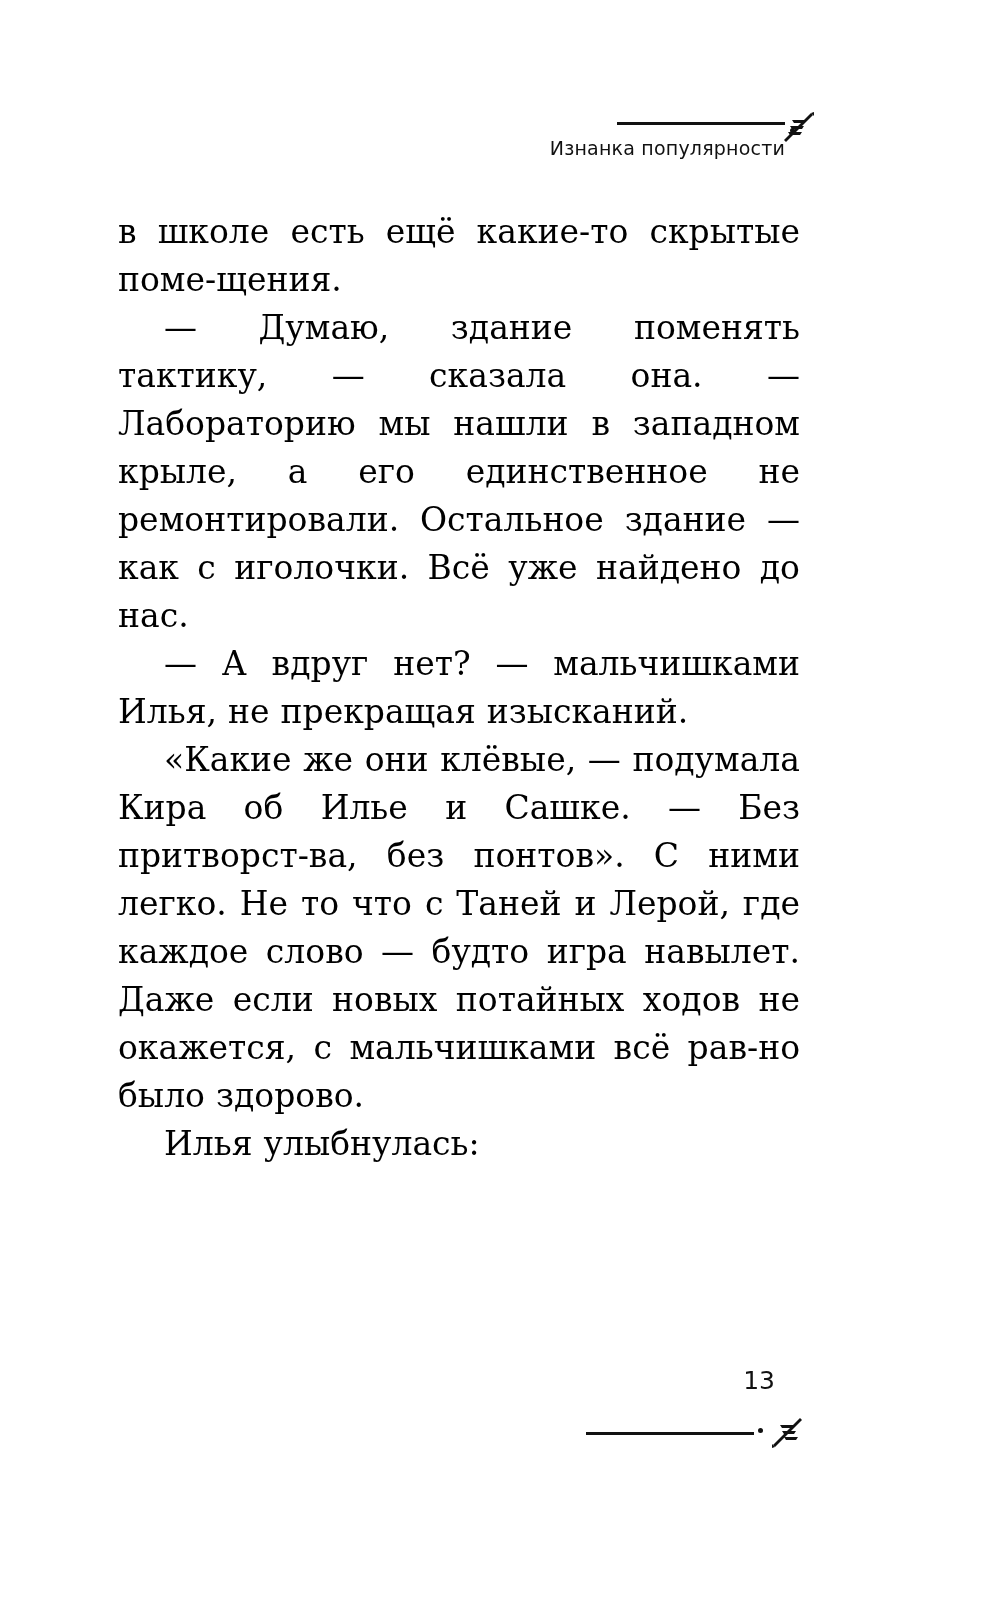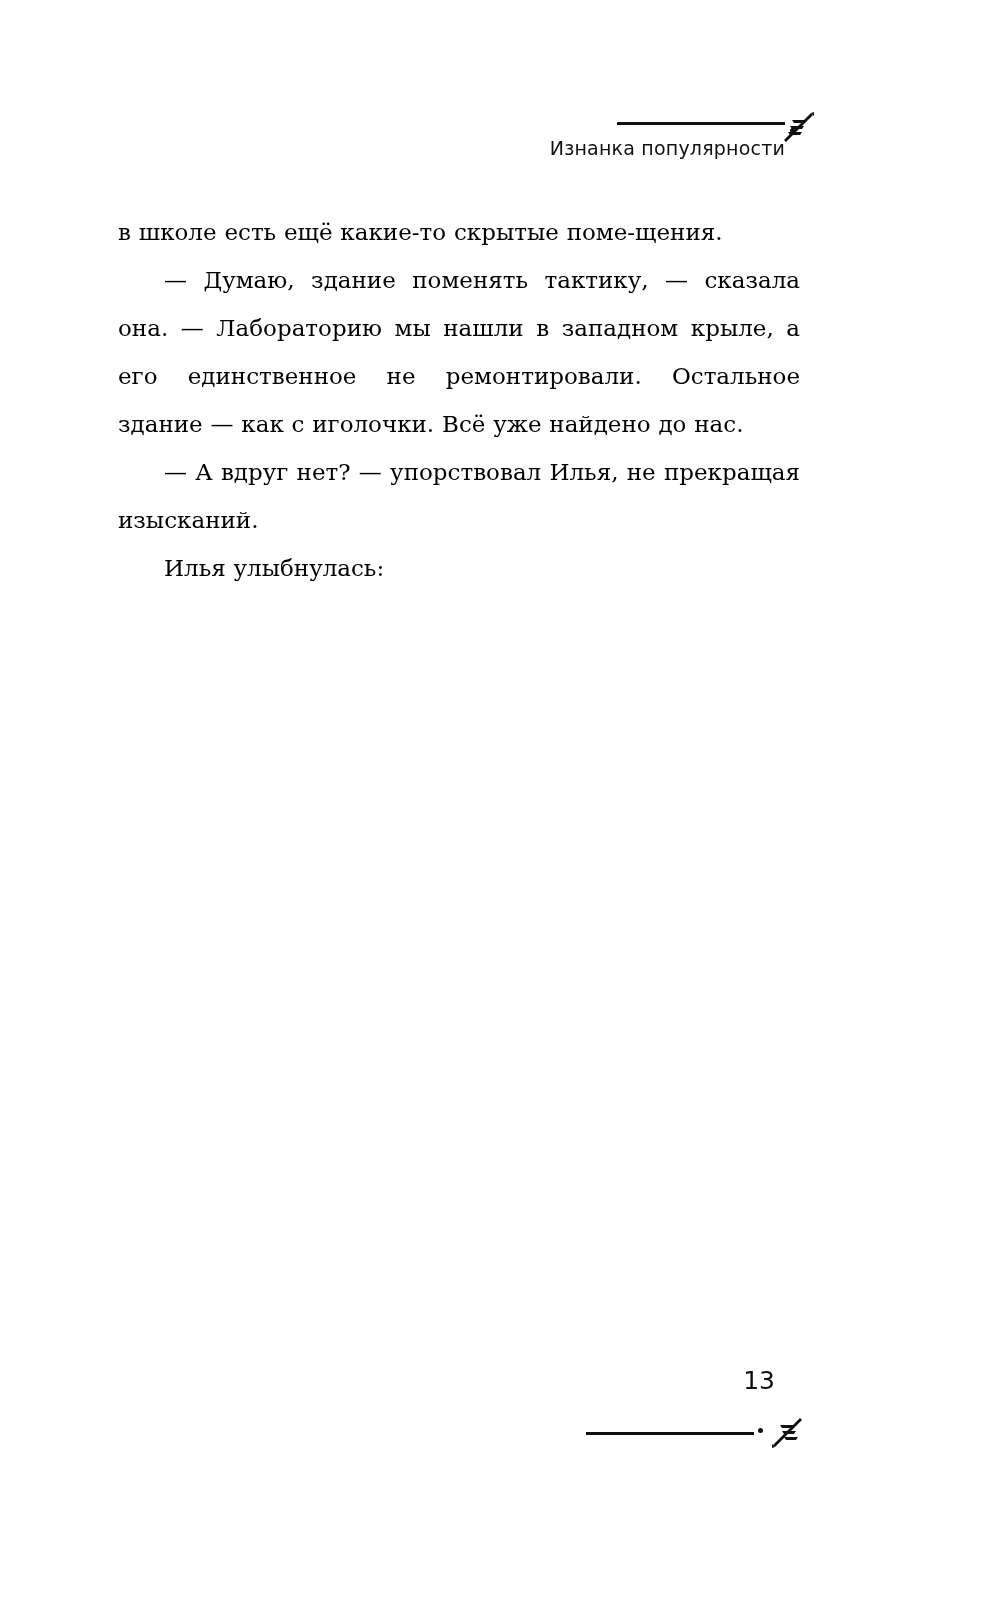--- a/index.html
+++ b/index.html
@@ -69,21 +69,21 @@
 
   
   .textblock {
     position: absolute;
     left: 118px;
     top: 208px;
     width: 682px;
   }
   .para {
     margin: 0;
-    font-size: 23px;
+    font-size: 33px;
     line-height: 48px;
     text-align: justify;
     text-justify: inter-word;
     word-spacing: 0.5px;
     hyphens: manual;
   }
   .para.indent {
     text-indent: 46px;
   }
   .para:last-child {
@@ -149,21 +149,22 @@
           <path d="M10 26 L24 26 L22 29 L12 29 Z"></path>
         </g>
       </svg>
     </div>
     <div class="running-title">Изнанка популярности</div>
   </div>
 
   <div class="textblock">
     <p class="para">в школе есть ещё какие-то скрытые поме-щения.</p>
     <p class="para indent">— Думаю, здание поменять тактику, — сказала она. — Лабораторию мы нашли в западном крыле, а его единственное не ремонтировали. Остальное здание — как с иголочки. Всё уже найдено до нас.</p>
-    <p class="para indent">— А вдруг нет? — упорствовал Илья, не прекращая изысканий.</p>
+    <p class="para indent">— А вдруг нет? — мальчишками Илья, не прекращая изысканий.</p>
+    <p class="para indent">«Какие же они клёвые, — подумала Кира об Илье и Сашке. — Без притворст-ва, без понтов». С ними легко. Не то что с Таней и Лерой, где каждое слово — будто игра навылет. Даже если новых потайных ходов не окажется, с мальчишками всё рав-но было здорово.</p>
     <p class="para indent">Илья улыбнулась:</p>
   </div>
 
   <div class="footer">
     <div class="folio">13</div>
     <div class="footer-rule"></div>
     <div class="footer-dot"></div>
     <div class="footer-orn">
       <svg viewBox="0 0 42 42" width="42" height="42" aria-hidden="true">
         <g fill="#111">

